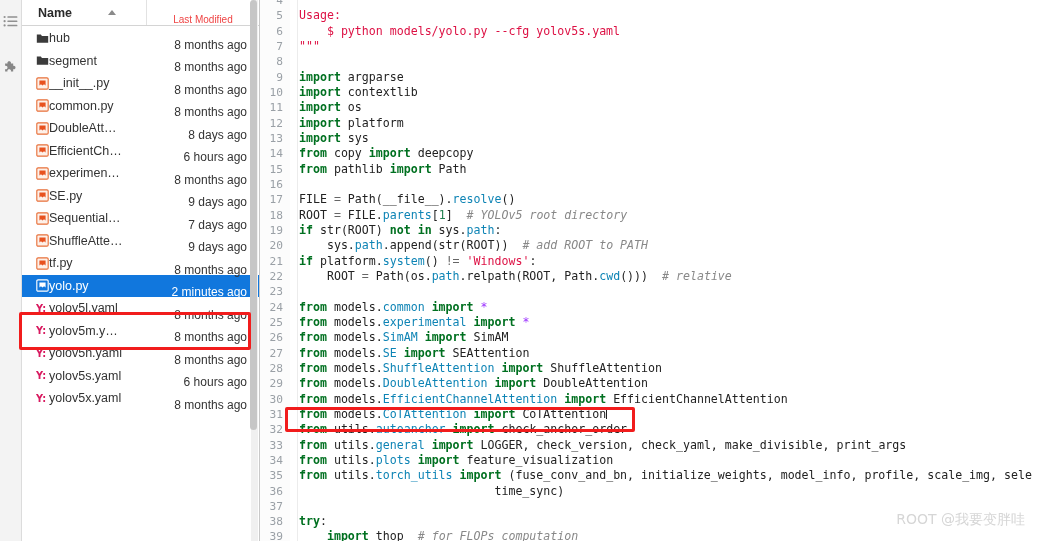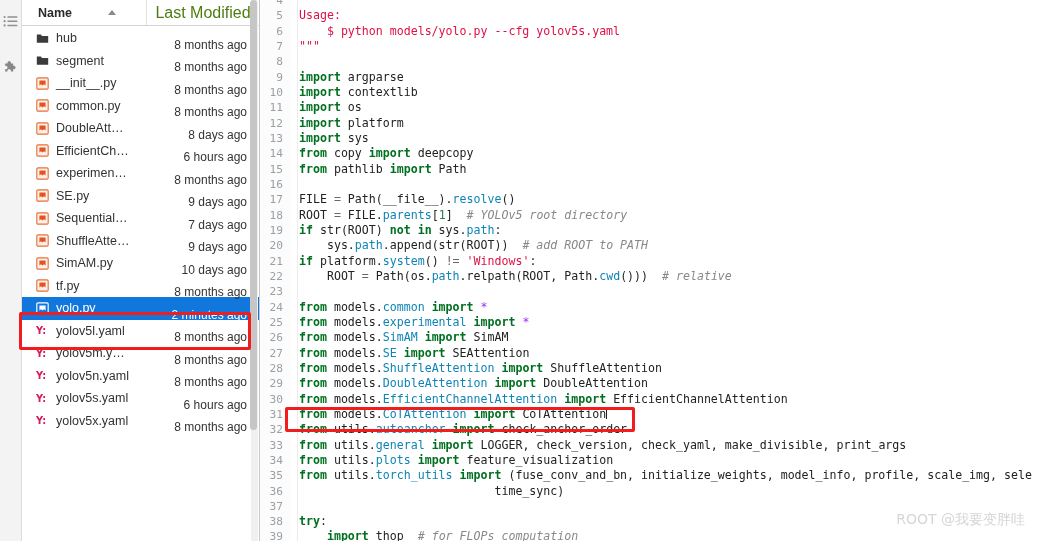--- a/index.html
+++ b/index.html
@@ -45,33 +45,33 @@
     color: #2b2b2b;
     text-align: right;
   }
   .sort-arrow {
     margin-left: 36px; width: 0; height: 0;
     border-left: 4px solid transparent;
     border-right: 4px solid transparent;
     border-bottom: 5px solid #8a8a8a;
   }
   .fb-col-mod {
-    width: 112px; flex: none; display: flex; align-items: center;
+    width: 112px; flex: none; display: flex; align-items: flex-end;
     justify-content: center; height: 100%;
-    font-size: 16px; color: #4d7c0f;
+    font-size: 10px; color: #ef4444;
   }
   .fb-list { flex: 1 1 auto; overflow: hidden; padding-top: 1px; }
   .fb-row {
     display: flex; align-items: center;
     height: 22.5px; padding-left: 14px;
     cursor: pointer; color: #333;
   }
   .fb-row.selected { background: #1177dd; color: #ffffff; }
   .fb-name {
-    flex: 1 1 auto; display: flex; align-items: center; gap: 7px;
+    flex: 1 1 auto; display: flex; align-items: center; 
     font-size: 12.5px; white-space: nowrap; overflow: hidden;
   }
   .fb-mod {
     width: 112px; flex: none; text-align: right; padding-right: 12px;
     font-size: 12px; white-space: nowrap; margin-top: 13px;
   }
   .ficon { width: 13px; height: 13px; flex: none; display: block; }
 
   
   .fb-scroll {
@@ -294,32 +294,20 @@
           <div class="fb-mod">9 days ago</div>
         </div>
         <div class="fb-row">
           <div class="fb-name">
             <span>
               <svg class="ficon" viewBox="0 0 16 16">
                 <rect x="1" y="1" width="14" height="14" rx="1.5" fill="#fdf0e8" stroke="#e8703a" stroke-width="1.4"></rect>
                 <path fill="#e8521f" d="M4.2 4.2h7.6v6.4l-1.9-1.7-1.9 1.7-1.9-1.7-1.9 1.7z"></path>
               </svg>
             </span>
-            <span>SimAM.py</span>
-          </div>
-          <div class="fb-mod">10 days ago</div>
-        </div>
-        <div class="fb-row">
-          <div class="fb-name">
-            <span>
-              <svg class="ficon" viewBox="0 0 16 16">
-                <rect x="1" y="1" width="14" height="14" rx="1.5" fill="#fdf0e8" stroke="#e8703a" stroke-width="1.4"></rect>
-                <path fill="#e8521f" d="M4.2 4.2h7.6v6.4l-1.9-1.7-1.9 1.7-1.9-1.7-1.9 1.7z"></path>
-              </svg>
-            </span>
             <span>tf.py</span>
           </div>
           <div class="fb-mod">8 months ago</div>
         </div>
         <div class="fb-row selected">
           <div class="fb-name">
             <span>
               <svg class="ficon" viewBox="0 0 16 16">
                 <rect x="1" y="1" width="14" height="14" rx="1.5" fill="none" stroke="#ffffff" stroke-width="1.4"></rect>
                 <path fill="#ffffff" d="M4.2 4.2h7.6v6.4l-1.9-1.7-1.9 1.7-1.9-1.7-1.9 1.7z"></path>

